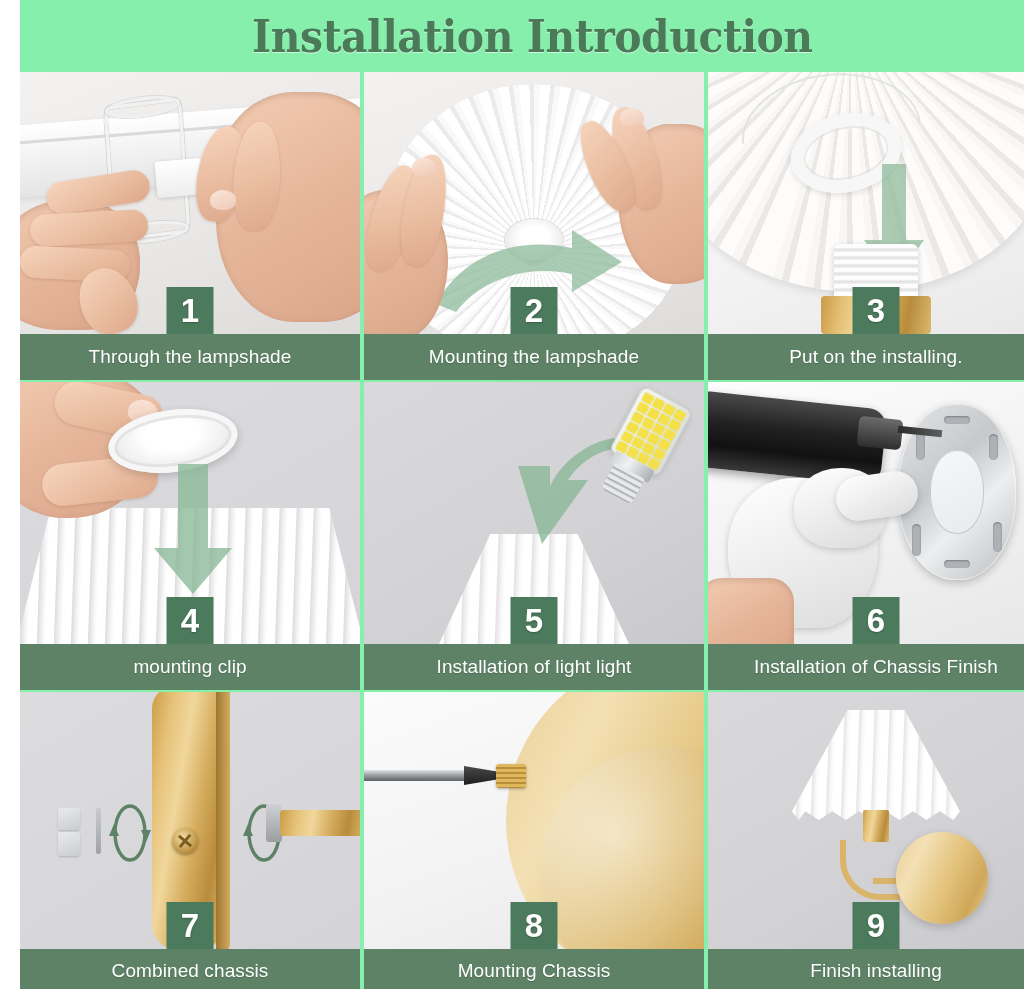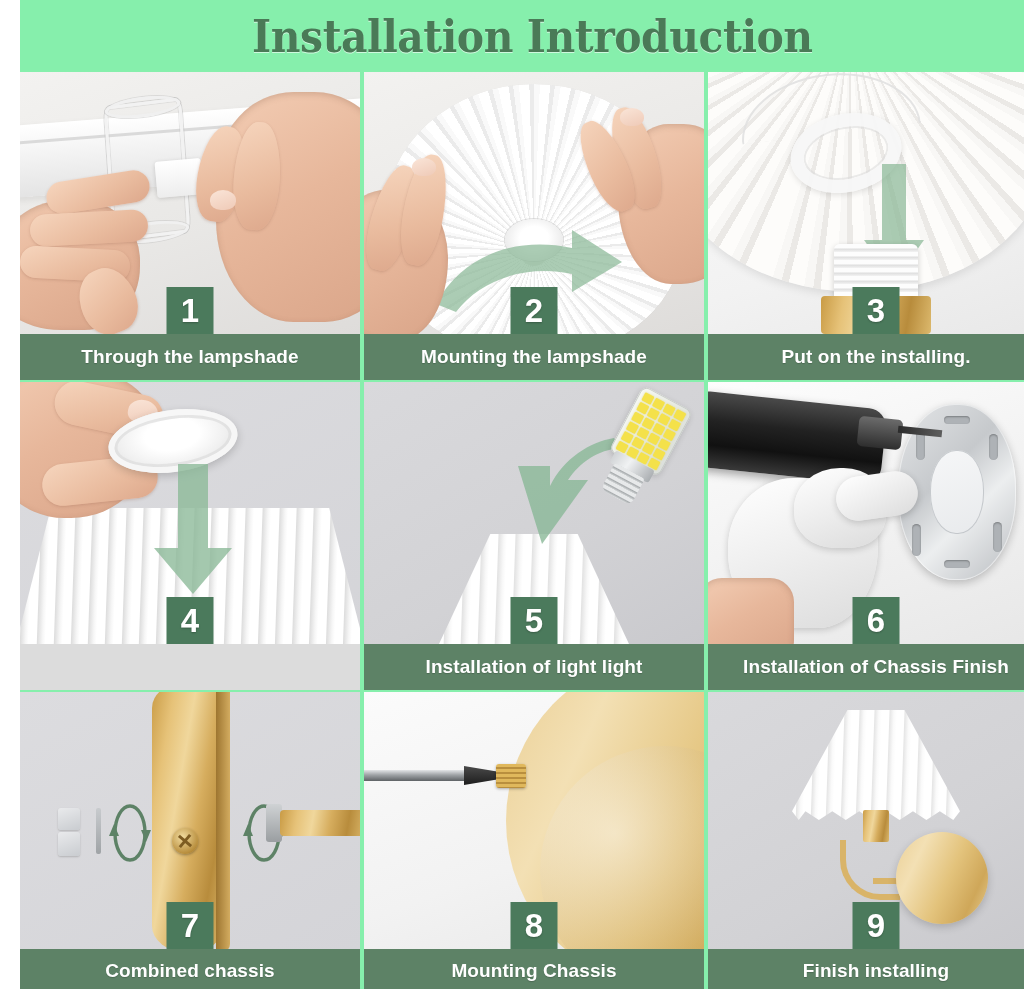--- a/index.html
+++ b/index.html
@@ -54,21 +54,21 @@
   .r3 .photo { bottom: 44px; }
 
   
   .caption {
     position: absolute;
     left: 0; right: 0; bottom: 0;
     height: 46px;
     background: #5d8266;
     color: #ffffff;
     font-size: 19px;
-    font-weight: bold;
+    font-weight: normal;
     display: flex;
     align-items: center;
     justify-content: center;
     letter-spacing: 0.1px;
     text-shadow: 0 1px 1px rgba(0,0,0,0.18);
     white-space: nowrap;
   }
   .r3 .caption { height: 44px; }
 
   
@@ -569,20 +569,21 @@
           <div class="p4-clip"></div>
 
           <div class="arrow-green" style="left:130px; top:82px; width:86px; height:132px;">
             <svg class="arrow" viewBox="0 0 86 132" width="86" height="132" aria-hidden="true">
               <path d="M28,0 L58,0 L58,84 L82,84 L43,130 L4,84 L28,84 Z" fill="#8ab897" opacity="0.78"></path>
             </svg>
           </div>
         </div>
       </div>
       <div class="badge">4</div>
+      <div class="caption">mounting clip</div>
     </div>
 
     <div class="cell r2">
       <div class="photo">
         <div class="scene bg-gray">
           <div class="p5-shade"></div>
 
           <div class="arrow-green" style="left:132px; top:50px; width:132px; height:118px;">
             <svg class="arrow" viewBox="0 0 132 118" width="132" height="118" aria-hidden="true">
               <path d="M118,6 C94,10 68,26 54,54 L54,34 L22,34 L46,112 L92,48 L72,48 C84,30 102,18 124,16 Z" fill="#8ab897" opacity="0.8"></path>

